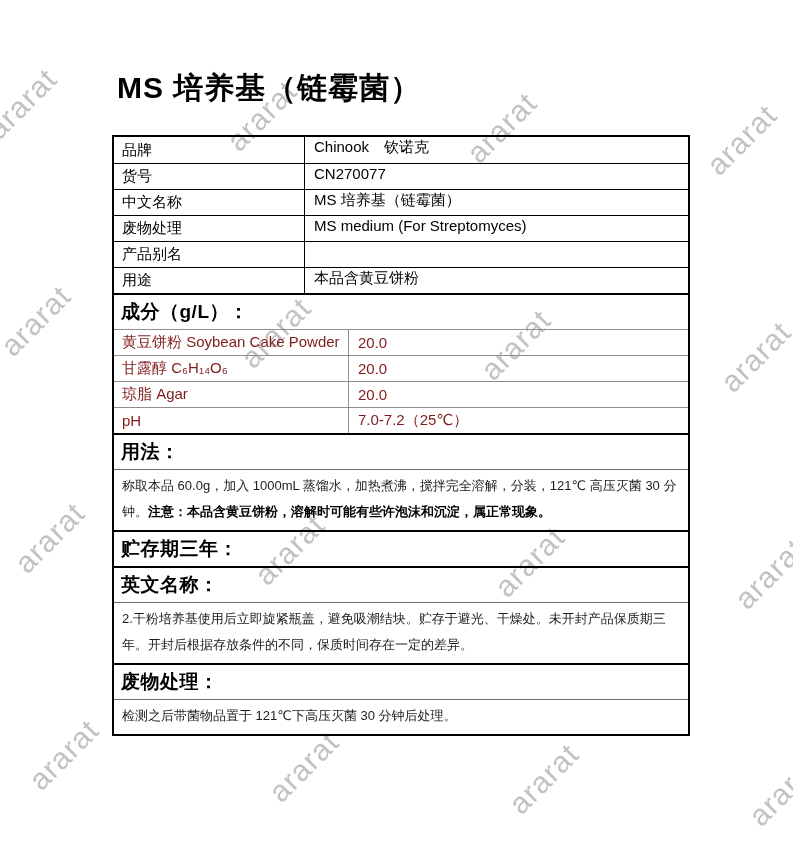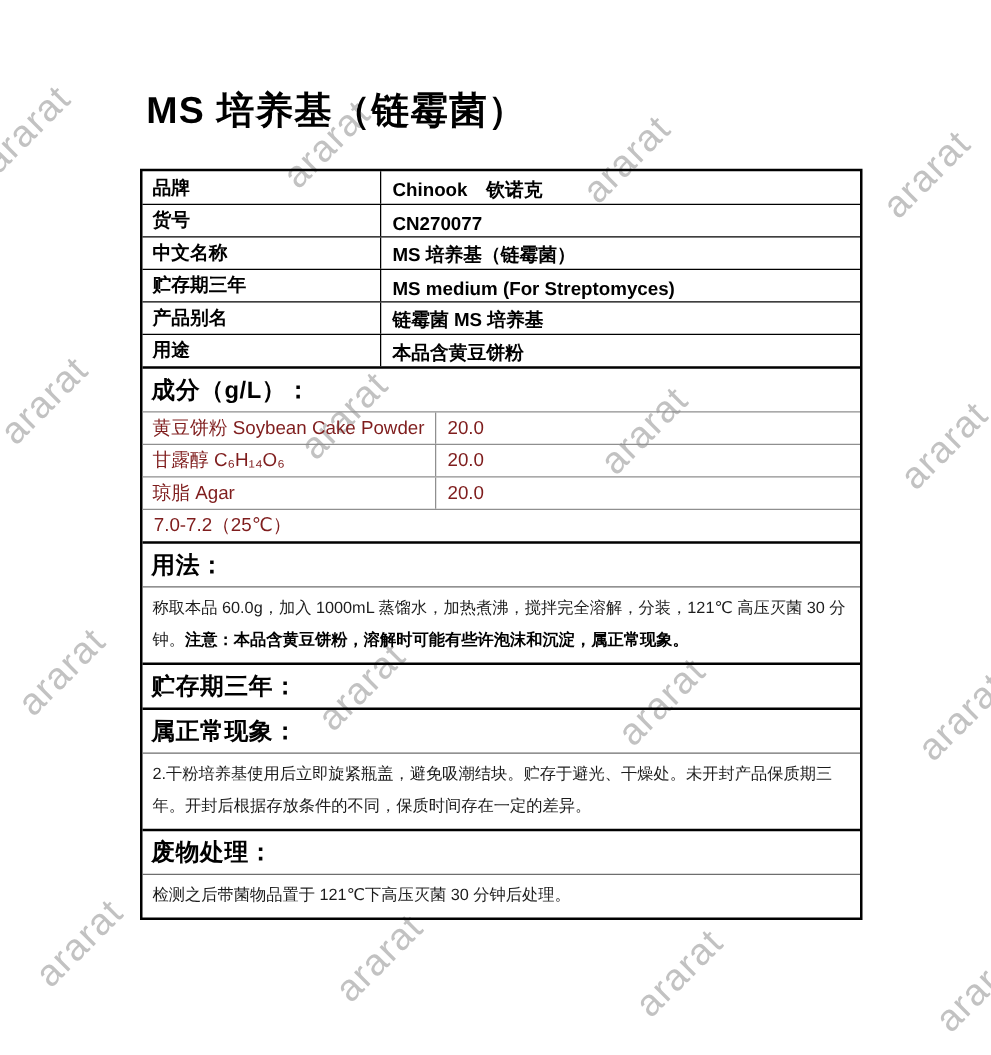--- a/index.html
+++ b/index.html
@@ -17,21 +17,21 @@
   .content { position:absolute; inset:0; z-index:1; }
   .title {
     position:absolute; left:117px; top:68px; margin:0;
     font-size:30px; font-weight:bold; letter-spacing:1px; color:#000;
   }
   .doc-table {
     position:absolute; left:112px; top:135px; width:578px;
     border:2px solid #000; box-sizing:border-box; background:transparent;
   }
   .row { display:flex; box-sizing:border-box; }
-  .row.info { height:26px; align-items:flex-end; font-weight:bold; font-size:15px; }
+  .row.info { height:26px; align-items:flex-start; font-weight:normal; font-size:15px; }
   .row.info + .row.info { border-top:1px solid #000; }
   .cl {
     width:191px; align-self:stretch; display:flex; align-items:center;
     padding:1px 8px; box-sizing:border-box; border-right:1px solid #000;
   }
   .cr { flex:1; padding:1px 9px; box-sizing:border-box; }
   .sec {
     border-top:2px solid #000; min-height:36px; box-sizing:border-box;
     display:flex; align-items:center; font-size:19px; font-weight:bold;
     padding:4px 7px; letter-spacing:0.5px;
@@ -85,26 +85,25 @@
       </div>
       <div class="row info">
         <div class="cl">货号</div>
         <div class="cr">CN270077</div>
       </div>
       <div class="row info">
         <div class="cl">中文名称</div>
         <div class="cr">MS 培养基（链霉菌）</div>
       </div>
       <div class="row info">
-        <div class="cl">贮存期三年</div>
+        <div class="cl">废物处理</div>
         <div class="cr">MS medium (For Streptomyces)</div>
       </div>
       <div class="row info">
         <div class="cl">产品别名</div>
-        <div class="cr">链霉菌 MS 培养基</div>
       </div>
       <div class="row info">
         <div class="cl">用途</div>
         <div class="cr">本品含黄豆饼粉</div>
       </div>
 
       <div class="sec">成分（g/L）：</div>
 
       <div class="row ing">
         <div class="cl2">黄豆饼粉 Soybean Cake Powder</div>
@@ -112,29 +111,30 @@
       </div>
       <div class="row ing">
         <div class="cl2">甘露醇 C₆H₁₄O₆</div>
         <div class="cr2">20.0</div>
       </div>
       <div class="row ing">
         <div class="cl2">琼脂 Agar</div>
         <div class="cr2">20.0</div>
       </div>
       <div class="row ing">
+        <div class="cl2">pH</div>
         <div class="cr2">7.0-7.2（25℃）</div>
       </div>
 
       <div class="sec">用法：</div>
       <div class="body"><span>称取本品 60.0g，加入 1000mL 蒸馏水，加热煮沸，搅拌完全溶解，分装，121℃ 高压灭菌 30 分钟。</span><b>注意：本品含黄豆饼粉，溶解时可能有些许泡沫和沉淀，属正常现象。</b></div>
 
       <div class="sec">贮存期三年：</div>
 
-      <div class="sec">属正常现象：</div>
+      <div class="sec">英文名称：</div>
       <div class="body">
         <div>2.干粉培养基使用后立即旋紧瓶盖，避免吸潮结块。贮存于避光、干燥处。未开封产品保质期三年。开封后根据存放条件的不同，保质时间存在一定的差异。</div>
       </div>
 
       <div class="sec">废物处理：</div>
       <div class="body">检测之后带菌物品置于 121℃下高压灭菌 30 分钟后处理。</div>
 
     </div>
   </div>
 </div>

